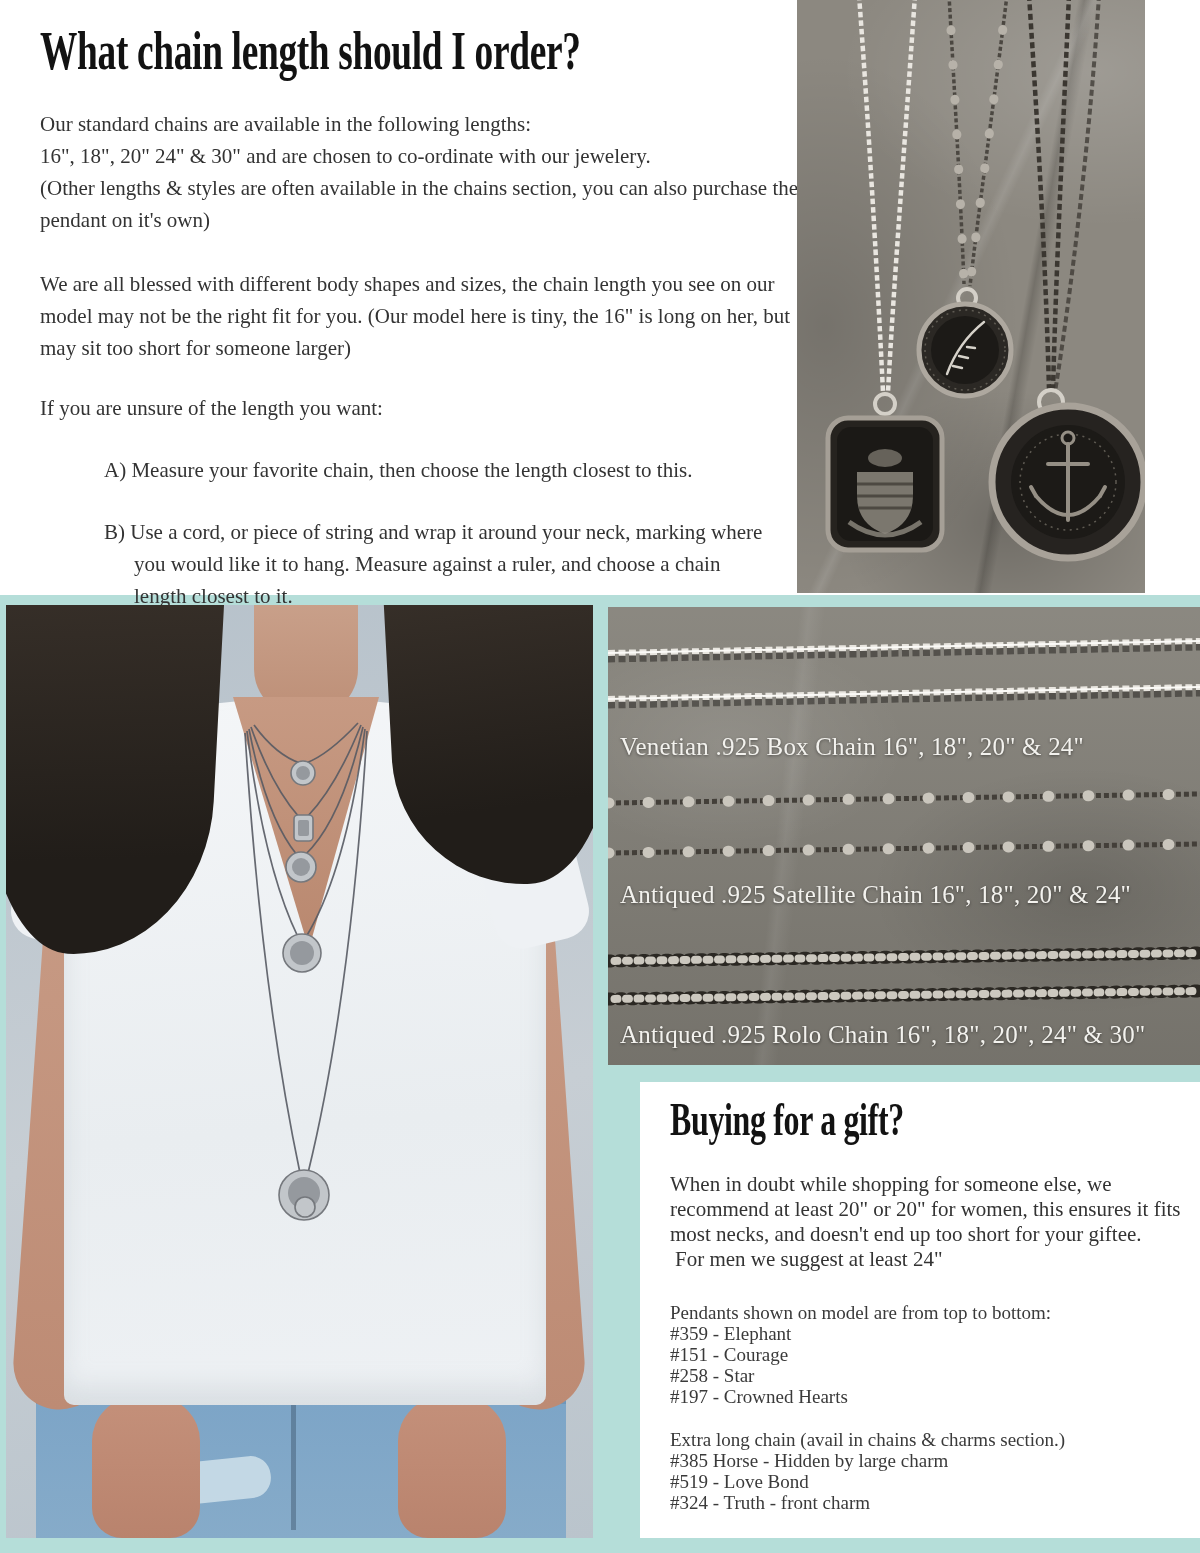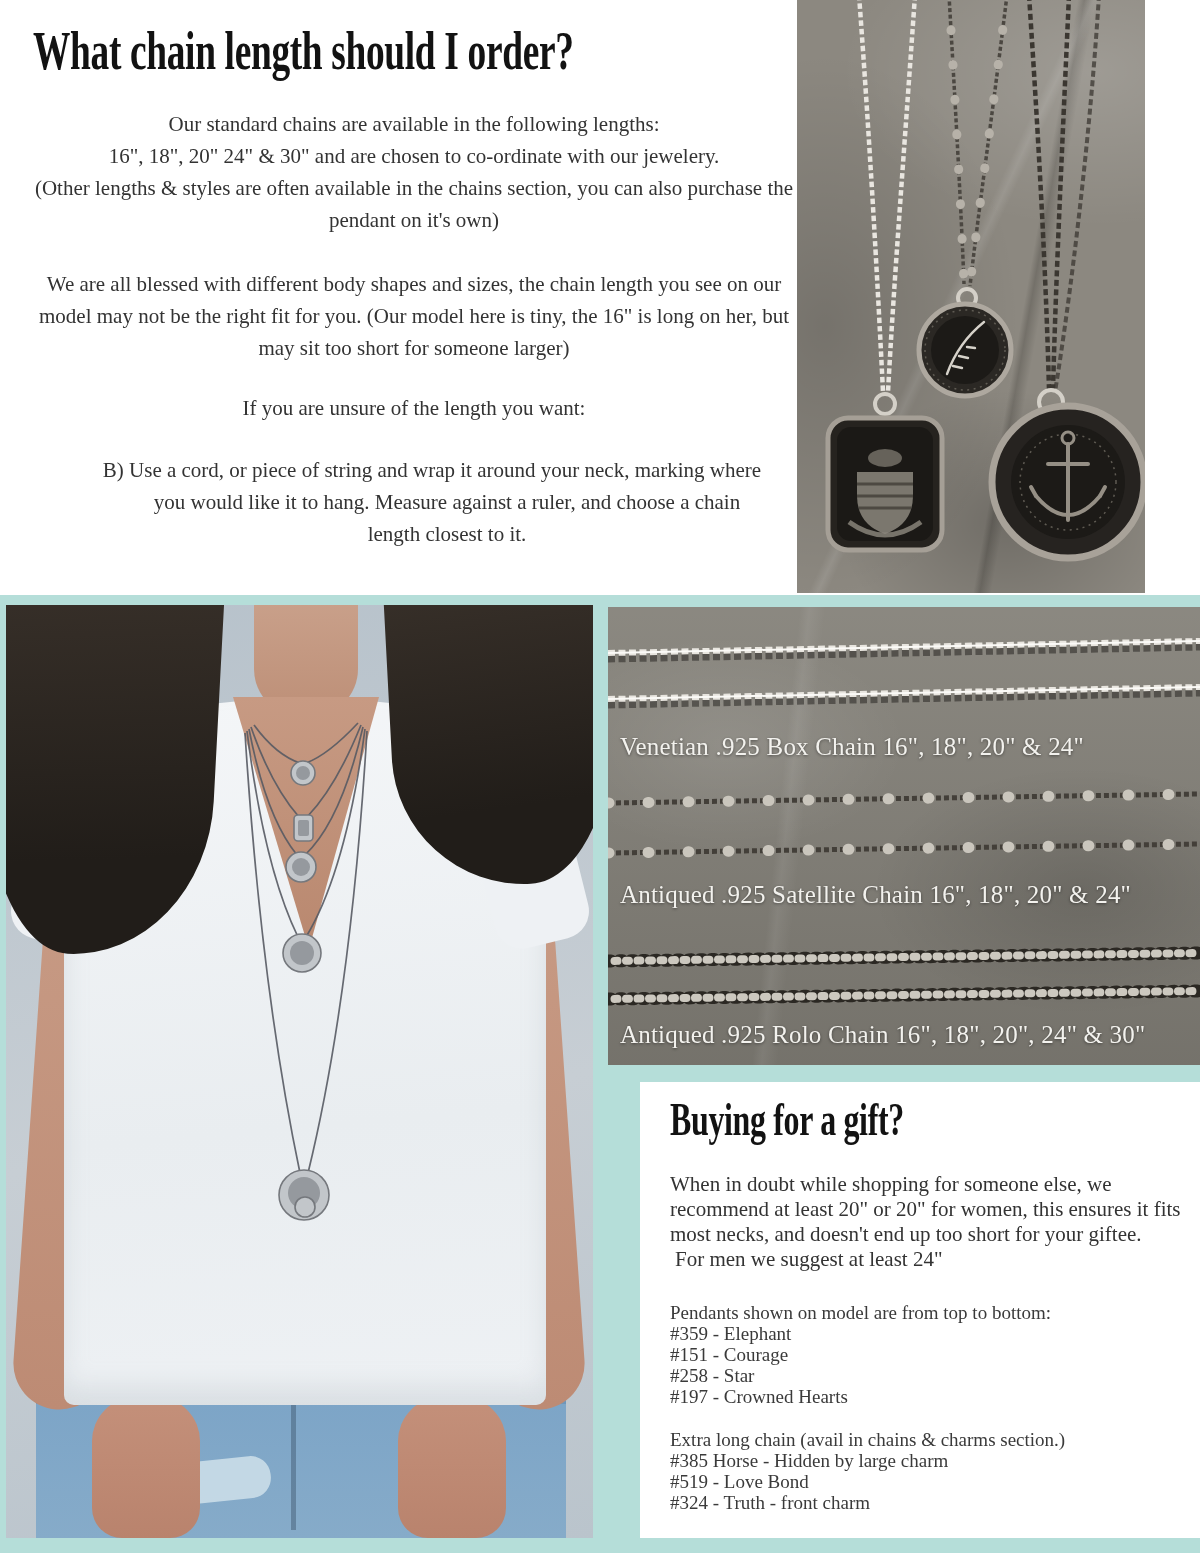--- a/index.html
+++ b/index.html
@@ -3,24 +3,24 @@
 <meta charset="utf-8">
 <style>
   html,body{margin:0;padding:0;background:#e9e9e9;}
   .page{position:relative;width:1200px;height:1553px;background:#ffffff;overflow:hidden;
         font-family:"Liberation Serif","DejaVu Serif",serif;color:#2b2b2b;}
 
   
   .teal-bg{position:absolute;left:0;top:595px;width:1200px;height:958px;background:#b5ded9;}
 
   
-  .intro{position:absolute;left:33px;top:14px;width:762px;}
+  .intro{position:absolute;left:40px;top:14px;width:762px;}
   .intro h1{margin:6px 0 0 0;font-size:55px;line-height:1.12;font-weight:bold;color:#121212;
             letter-spacing:-.5px;transform:scaleX(.68);transform-origin:left top;white-space:nowrap;}
-  .body-txt{font-size:21px;line-height:32px;color:#333;text-align:center;}
+  .body-txt{font-size:21px;line-height:32px;color:#333;}
   .p1{margin-top:26px;}
   .p2{margin-top:32px;}
   .p3{margin-top:28px;}
   .opt{margin-top:30px;margin-left:64px;}
   .optb{margin-top:30px;margin-left:64px;padding-left:30px;text-indent:-30px;width:640px;}
 
   
   .photo-top{position:absolute;left:797px;top:0;width:348px;height:593px;overflow:hidden;
     background-color:#8c8880;
     background-image:
@@ -123,20 +123,21 @@
 
   <div class="intro">
     <h1>What chain length should I order?</h1>
     <div class="body-txt p1">
       <div>Our standard chains are available in the following lengths:</div>
       <div>16", 18", 20" 24" &amp; 30"  and are chosen to co-ordinate with our jewelery.</div>
       <div>(Other lengths &amp; styles are often available in the chains section, you can also purchase the pendant on it's own)</div>
     </div>
     <div class="body-txt p2">We are all blessed with different body shapes and sizes, the chain length you see on our model may not be the right fit for you. (Our model here is tiny, the 16" is long on her, but may sit too short for someone larger)</div>
     <div class="body-txt p3">If you are unsure of the length you want:</div>
+    <div class="body-txt opt">A) Measure your favorite chain, then choose the length closest to this.</div>
     <div class="body-txt optb">B) Use a cord, or piece of string and wrap it around your neck, marking where you would like it to hang. Measure against a ruler, and choose a chain length closest to it.</div>
   </div>
 
   <div class="photo-top">
     <svg class="pt-svg" width="348" height="593" viewBox="0 0 348 593">
 
       <g>
         <path d="M62,-5 C72,130 80,270 86,392" class="ch-bright"></path>
         <path d="M118,-5 C108,140 97,280 91,392" class="ch-bright"></path>
         <circle cx="88" cy="404" r="10" class="ring-bright"></circle>

